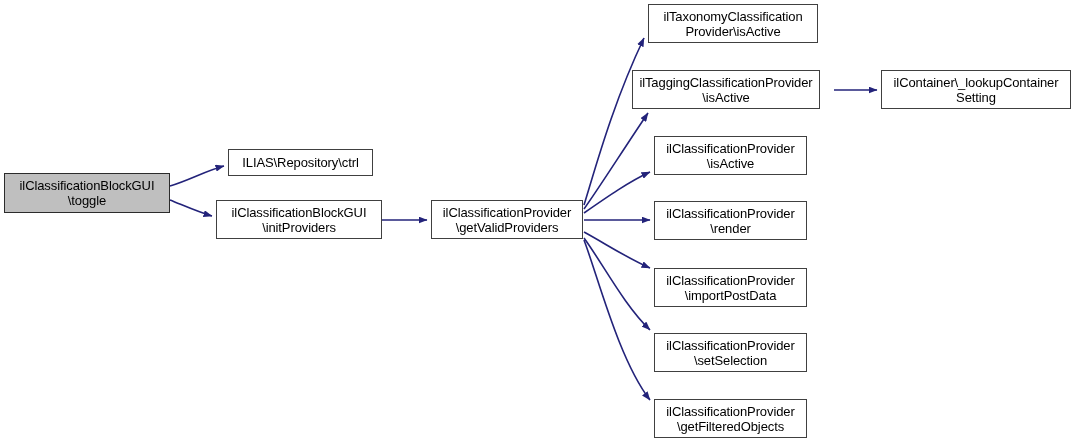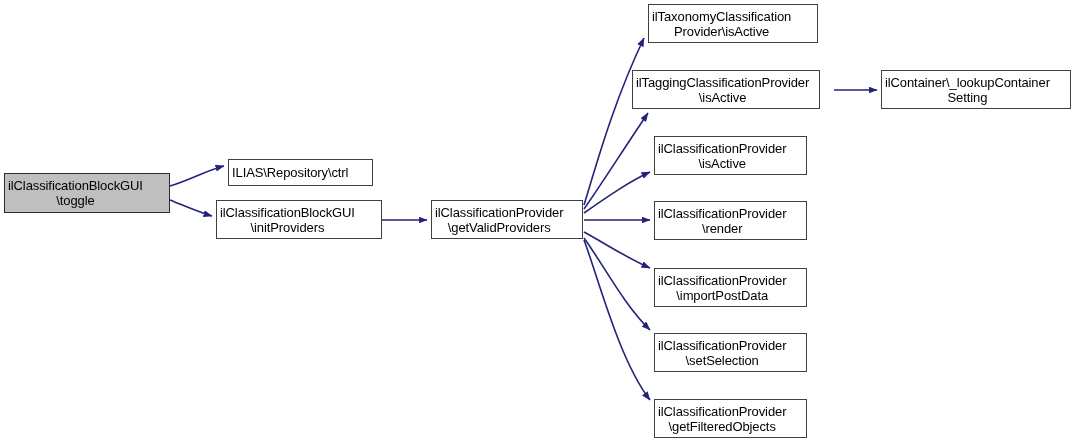--- a/index.html
+++ b/index.html
@@ -24,21 +24,21 @@
     pointer-events: none;
   }
   .node {
     position: absolute;
     box-sizing: border-box;
     border: 1px solid #404040;
     background: #ffffff;
     color: #000000;
     display: flex;
     align-items: center;
-    justify-content: flex-start;
+    justify-content: center;
     text-align: center;
     font-size: 13px;
     line-height: 15px;
     letter-spacing: -0.1px;
     white-space: pre-line;
     cursor: default;
   }
   .node.highlight {
     background: #bfbfbf;
     border-color: #2b2b2b;
@@ -69,21 +69,21 @@
         <path d="M584,220 C608,220 627,220 650,220" fill="none" stroke="#23237a" stroke-width="1.6" marker-end="url(#arrowhead)"></path>
         <path d="M584,232 C606,244 627,258 650,268" fill="none" stroke="#23237a" stroke-width="1.6" marker-end="url(#arrowhead)"></path>
         <path d="M584,238 C603,264 624,305 650,330" fill="none" stroke="#23237a" stroke-width="1.6" marker-end="url(#arrowhead)"></path>
         <path d="M584,240 C598,277 619,360 650,400" fill="none" stroke="#23237a" stroke-width="1.6" marker-end="url(#arrowhead)"></path>
         <path d="M834,90 C848,90 861,90 877,90" fill="none" stroke="#23237a" stroke-width="1.6" marker-end="url(#arrowhead)"></path>
       </g>
   </svg>
   <div id="node-group">
       <div class="node highlight" style="left: 4px; top: 173px; width: 166px; height: 40px;"><span class="node-label">ilClassificationBlockGUI
 \toggle</span></div>
-      <div class="node" style="left: 228px; top: 149px; width: 145px; height: 27px; margin-top: 10px;"><span class="node-label">ILIAS\Repository\ctrl</span></div>
+      <div class="node" style="left: 228px; top: 149px; width: 145px; height: 27px;"><span class="node-label">ILIAS\Repository\ctrl</span></div>
       <div class="node" style="left: 216px; top: 200px; width: 166px; height: 39px;"><span class="node-label">ilClassificationBlockGUI
 \initProviders</span></div>
       <div class="node" style="left: 431px; top: 200px; width: 152px; height: 39px;"><span class="node-label">ilClassificationProvider
 \getValidProviders</span></div>
       <div class="node" style="left: 648px; top: 4px; width: 170px; height: 39px;"><span class="node-label">ilTaxonomyClassification
 Provider\isActive</span></div>
       <div class="node" style="left: 632px; top: 70px; width: 188px; height: 39px;"><span class="node-label">ilTaggingClassificationProvider
 \isActive</span></div>
       <div class="node" style="left: 881px; top: 70px; width: 190px; height: 39px;"><span class="node-label">ilContainer\_lookupContainer
 Setting</span></div>

